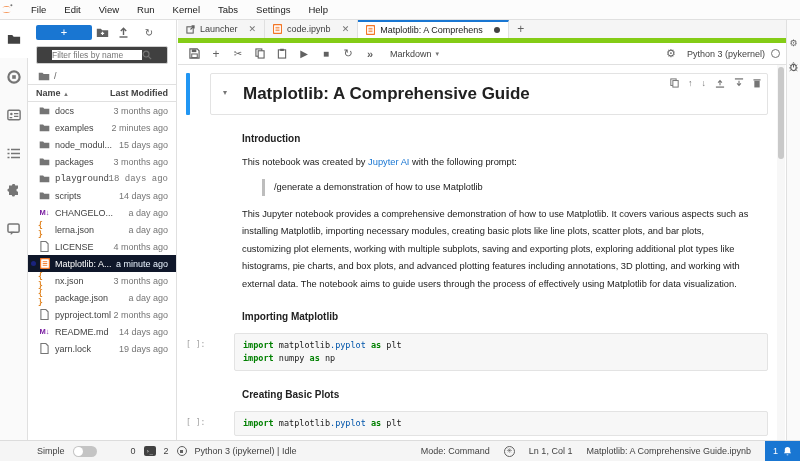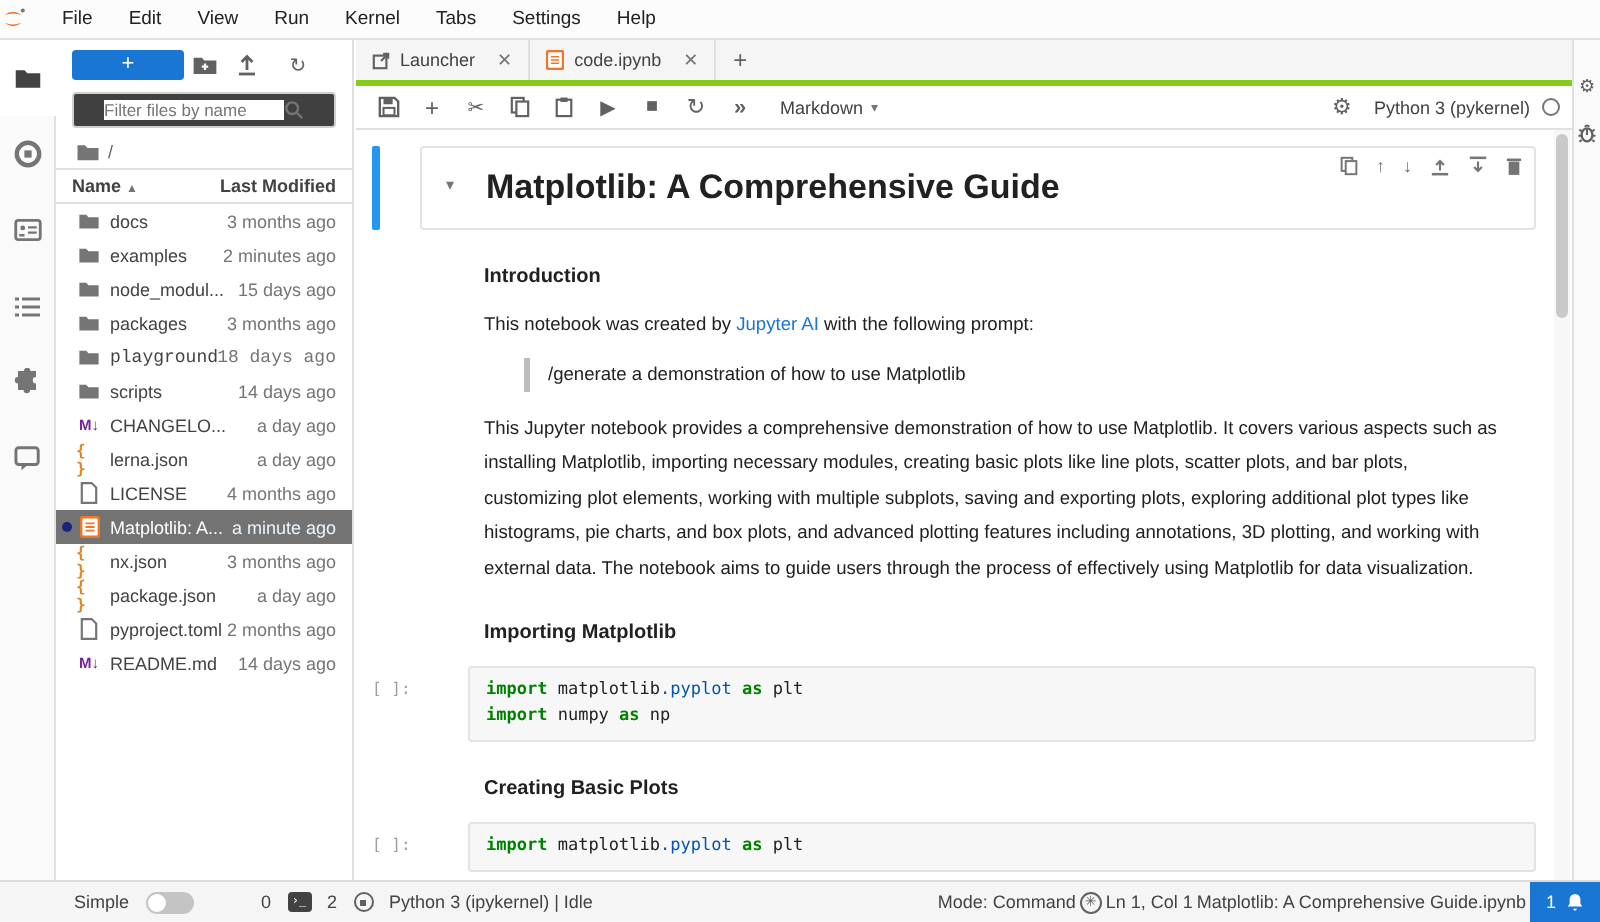--- a/index.html
+++ b/index.html
@@ -31,29 +31,29 @@
     font-family:"Liberation Sans",sans-serif; }
   #breadcrumb { display:flex; align-items:center; gap:4px; padding:3px 8px 3px 10px; color:#616161; }
   #fb-header { display:flex; border-top:1px solid #e0e0e0; border-bottom:1px solid #e0e0e0;
     padding:3px 8px; font-weight:bold; color:#424242; }
   #fb-header .col-name { flex:1; }
   #file-list { }
   .file-row { display:flex; align-items:center; height:17px; padding:0 8px 0 10px; color:#424242; }
   .file-row .fi { width:13px; display:flex; align-items:center; justify-content:center; margin-right:4px; flex:none; }
   .file-row .fname { flex:1; white-space:nowrap; overflow:hidden; }
   .file-row .ftime { color:#757575; white-space:nowrap; }
-  .file-row.selected { background:#737373; color:#fff; }
+  .file-row.selected { background:#0f172a; color:#fff; }
   .file-row.selected .ftime { color:#eaf4ff; }
   .run-dot { width:5px; height:5px; background:#1a237e; border-radius:50%; position:absolute; left:3px; }
   .json-glyph { color:#e08524; font-family:"DejaVu Sans Mono",monospace; font-size:8px; font-weight:bold; }
   .md-glyph { color:#7b1fa2; font-size:7.5px; font-weight:bold; }
 
   
   #main { position:absolute; top:20px; left:178px; right:14px; bottom:21px; display:flex; flex-direction:column; background:#fff; }
-  #tabbar { height:23px; background:#f5f5f5; border-bottom:3px solid #84cc16; display:flex; align-items:stretch; }
+  #tabbar { height:23px; background:#f5f5f5; border-bottom:5px solid #84cc16; display:flex; align-items:stretch; }
   .tab { display:flex; align-items:center; gap:5px; padding:0 8px; font-size:9px; color:#424242;
     border-right:1px solid #e0e0e0; background:#f5f5f5; max-width:160px; }
   .tab.active { background:#fff; border-top:2px solid #1976d2; color:#212121; }
   .tab .close-x { color:#757575; margin-left:6px; font-size:9px; }
   .tab .dirty { width:6px; height:6px; border-radius:50%; background:#424242; margin-left:6px; }
   .tab-label { white-space:nowrap; overflow:hidden; text-overflow:ellipsis; max-width:112px; }
   #tab-add { width:24px; display:flex; align-items:center; justify-content:center; color:#616161; font-size:12px; }
 
   #nbtoolbar { height:22px; background:#fff; border-bottom:1px solid #e0e0e0;
     display:flex; align-items:center; padding:0 6px; gap:2px; }
@@ -99,21 +99,21 @@
   
   #statusbar { position:absolute; bottom:0; left:0; width:800px; height:21px; background:#f5f5f5;
     border-top:1px solid #dcdcdc; display:flex; align-items:center; font-size:9px; color:#424242; }
   #sb-left { display:flex; align-items:center; gap:8px; padding-left:37px; }
   #toggle { width:24px; height:11px; background:#c4c4c4; border-radius:6px; position:relative; }
   #toggle .knob { position:absolute; left:1px; top:1px; width:9px; height:9px; background:#fff; border-radius:50%; }
   .term-icon { width:12px; height:10px; background:#424242; border-radius:2px; color:#fff;
     font-size:6px; line-height:10px; text-align:center; font-family:"DejaVu Sans Mono",monospace; }
   .kcirc { width:10px; height:10px; border:1.5px solid #616161; border-radius:50%; display:inline-flex; align-items:center; justify-content:center; }
   .kcirc::after { content:""; width:3px; height:3px; background:#616161; }
-  #sb-right { margin-left:auto; display:flex; align-items:center; gap:2px; height:100%;justify-content:flex-end; }
+  #sb-right { margin-left:auto; display:flex; align-items:center; gap:14px; height:100%;justify-content:flex-end; }
   #notif-badge { background:#1976d2; color:#fff; height:100%; display:flex; align-items:center;
     gap:5px; padding:0 8px; font-size:9px; }
   .a11y-icon { width:11px; height:11px; border:1px solid #616161; border-radius:50%; display:inline-flex;
     align-items:center; justify-content:center; font-size:7px; color:#616161; }
   svg { display:block; }
 </style>
 </head>
 <body>
 
 <div id="menubar">
@@ -341,20 +341,31 @@
         <span class="fname">pyproject.toml</span>
         <span class="ftime">2 months ago</span>
       </div>
       <div class="file-row" style="position: relative;">
         <span class="fi">
           <span class="md-glyph">M↓</span>
         </span>
         <span class="fname">README.md</span>
         <span class="ftime">14 days ago</span>
       </div>
+      <div class="file-row" style="position: relative;">
+        <span class="fi">
+          <span>
+            <svg width="9" height="11" viewBox="0 0 10 12">
+              <path d="M1 0.5 h5.5 L9 3 v8.5 H1 Z" fill="none" stroke="#757575" stroke-width="1.2"></path>
+            </svg>
+          </span>
+        </span>
+        <span class="fname">yarn.lock</span>
+        <span class="ftime">19 days ago</span>
+      </div>
     </div>
 </div>
 
 <div id="main">
   <div id="tabbar">
       <div class="tab">
         <span>
           <svg width="9" height="9" viewBox="0 0 10 10">
             <rect x="1" y="2" width="7" height="7" fill="none" stroke="#616161" stroke-width="1.2"></rect>
             <path d="M5 5 L9 1 M6.2 1 H9 V3.8" stroke="#616161" stroke-width="1.2" fill="none"></path>
@@ -365,20 +376,30 @@
       </div>
       <div class="tab">
         <span>
           <svg width="9" height="10" viewBox="0 0 11 12">
             <rect x="0.5" y="0.5" width="10" height="11" rx="1.5" fill="#fff" stroke="#f37626" stroke-width="1.6"></rect>
             <path d="M3 4 h5 M3 6 h5 M3 8 h5" stroke="#f37626" stroke-width="1"></path>
           </svg>
         </span>
         <span class="tab-label">code.ipynb</span>
         <span class="close-x">✕</span>
+      </div>
+      <div class="tab active">
+        <span>
+          <svg width="9" height="10" viewBox="0 0 11 12">
+            <rect x="0.5" y="0.5" width="10" height="11" rx="1.5" fill="#fff" stroke="#f37626" stroke-width="1.6"></rect>
+            <path d="M3 4 h5 M3 6 h5 M3 8 h5" stroke="#f37626" stroke-width="1"></path>
+          </svg>
+        </span>
+        <span class="tab-label">Matplotlib: A Comprehens</span>
+        <span class="dirty"></span>
       </div>
       <div id="tab-add">+</div>
     </div>
 
   <div id="nbtoolbar">
     <span class="tb-icon">
       <svg width="11" height="11" viewBox="0 0 12 12">
           <path d="M1 1 h8 l2 2 v8 H1 Z" fill="none" stroke="currentColor" stroke-width="1.3"></path>
           <rect x="3" y="1.5" width="5" height="3" fill="currentColor"></rect>
           <rect x="3" y="6.5" width="6" height="4" fill="none" stroke="currentColor" stroke-width="1.1"></rect>

